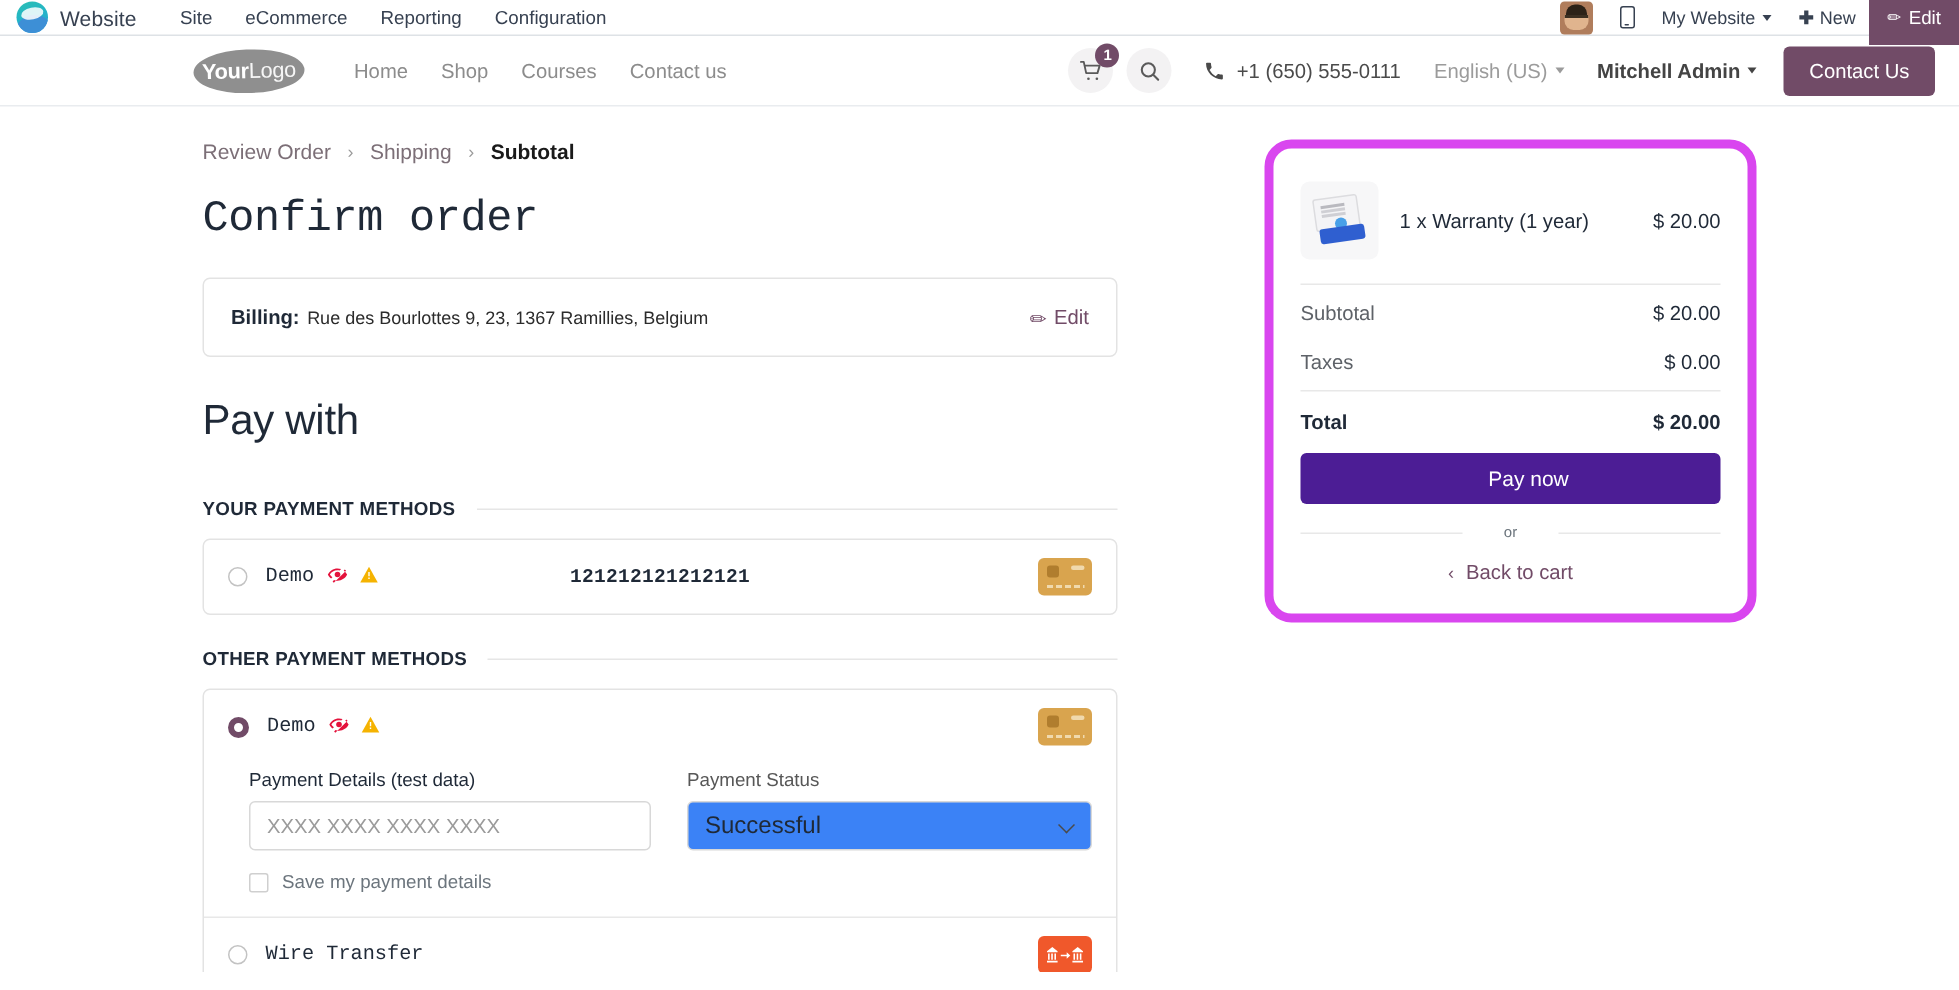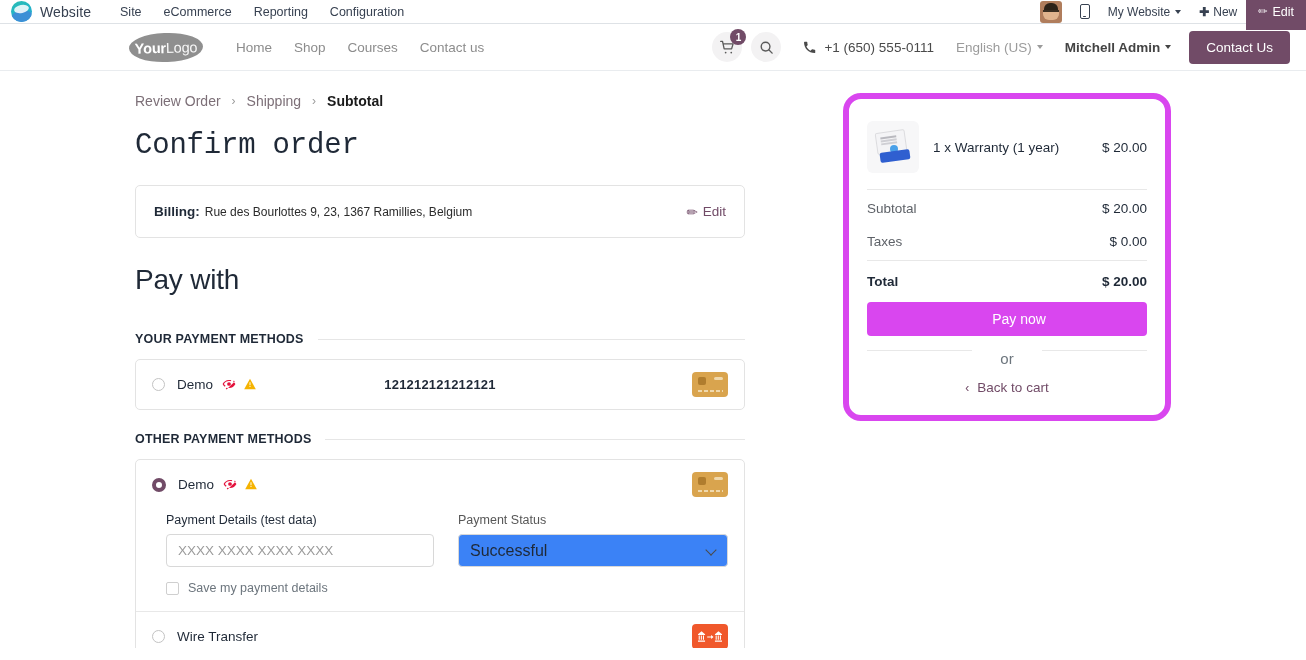--- a/index.html
+++ b/index.html
@@ -198,20 +198,21 @@
   }
   .sec-head .rule { flex:1; height:1px; background:#e6e6e6; }
 
   .pm-card {
     border:1px solid #e3e3e3; border-radius:5px;
     margin-bottom: 22px; background:#fff;
   }
   .pm-row {
     display:flex; align-items:center; padding: 12px 16px; min-height: 48px;
     position: relative;
+    font-family: Liberation Mono, monospace;
   }
   .radio {
     width:13px; height:13px; border-radius:50%;
     border:1px solid #c3c3c3; background:#fff; flex:0 0 auto;
     margin-right: 12px; cursor:pointer;
   }
   .radio.checked {
     border: 4px solid #714B67; background:#fff; width:14px; height:14px;
   }
   .pm-name { font-size:13.5px; color:#1f2937; }
@@ -317,29 +318,29 @@
     border-radius:4px 0 0 4px; padding: 0 11px; font-size:13.5px;
     font-family:"Liberation Sans", sans-serif; color:#1f2937; min-width:0;
   }
   .coupon input::placeholder { color:#9b9b9b; }
   .coupon button {
     background:#8d9ca8; color:#fff; border:none; border-radius:0 4px 4px 0;
     padding: 0 13px; font-size:13.5px; cursor:pointer; height:31px;
     font-family:"Liberation Sans", sans-serif;
   }
   .pay-now {
-    display:block; width:100%; background:#d946ef; color:#fff;
+    display:block; width:100%; background:#4c1d95; color:#fff;
     border:none; border-radius:4px; height: 34px; font-size:14px;
     cursor:pointer; font-family:"Liberation Sans", sans-serif;
     margin-bottom: 14px;
     padding-left: 24px;
   }
   .or-rule {
-    display:flex; gap:28px;
-    font-size:15px; color:#6c757d; margin-bottom: 13px;
+    display:flex; align-items:center; gap:28px;
+    font-size:10px; color:#6c757d; margin-bottom: 13px;
   }
   .or-rule .l { flex:1; height:1px; background:#e8e8e8; }
   .back-cart {
     display:flex; align-items:center; justify-content:center; gap:8px;
     font-size:13.5px; color:#714B67; text-decoration:none; cursor:pointer;
   }
   .chev-l { font-size:12px; }
 </style>
 </head>
 <body>

